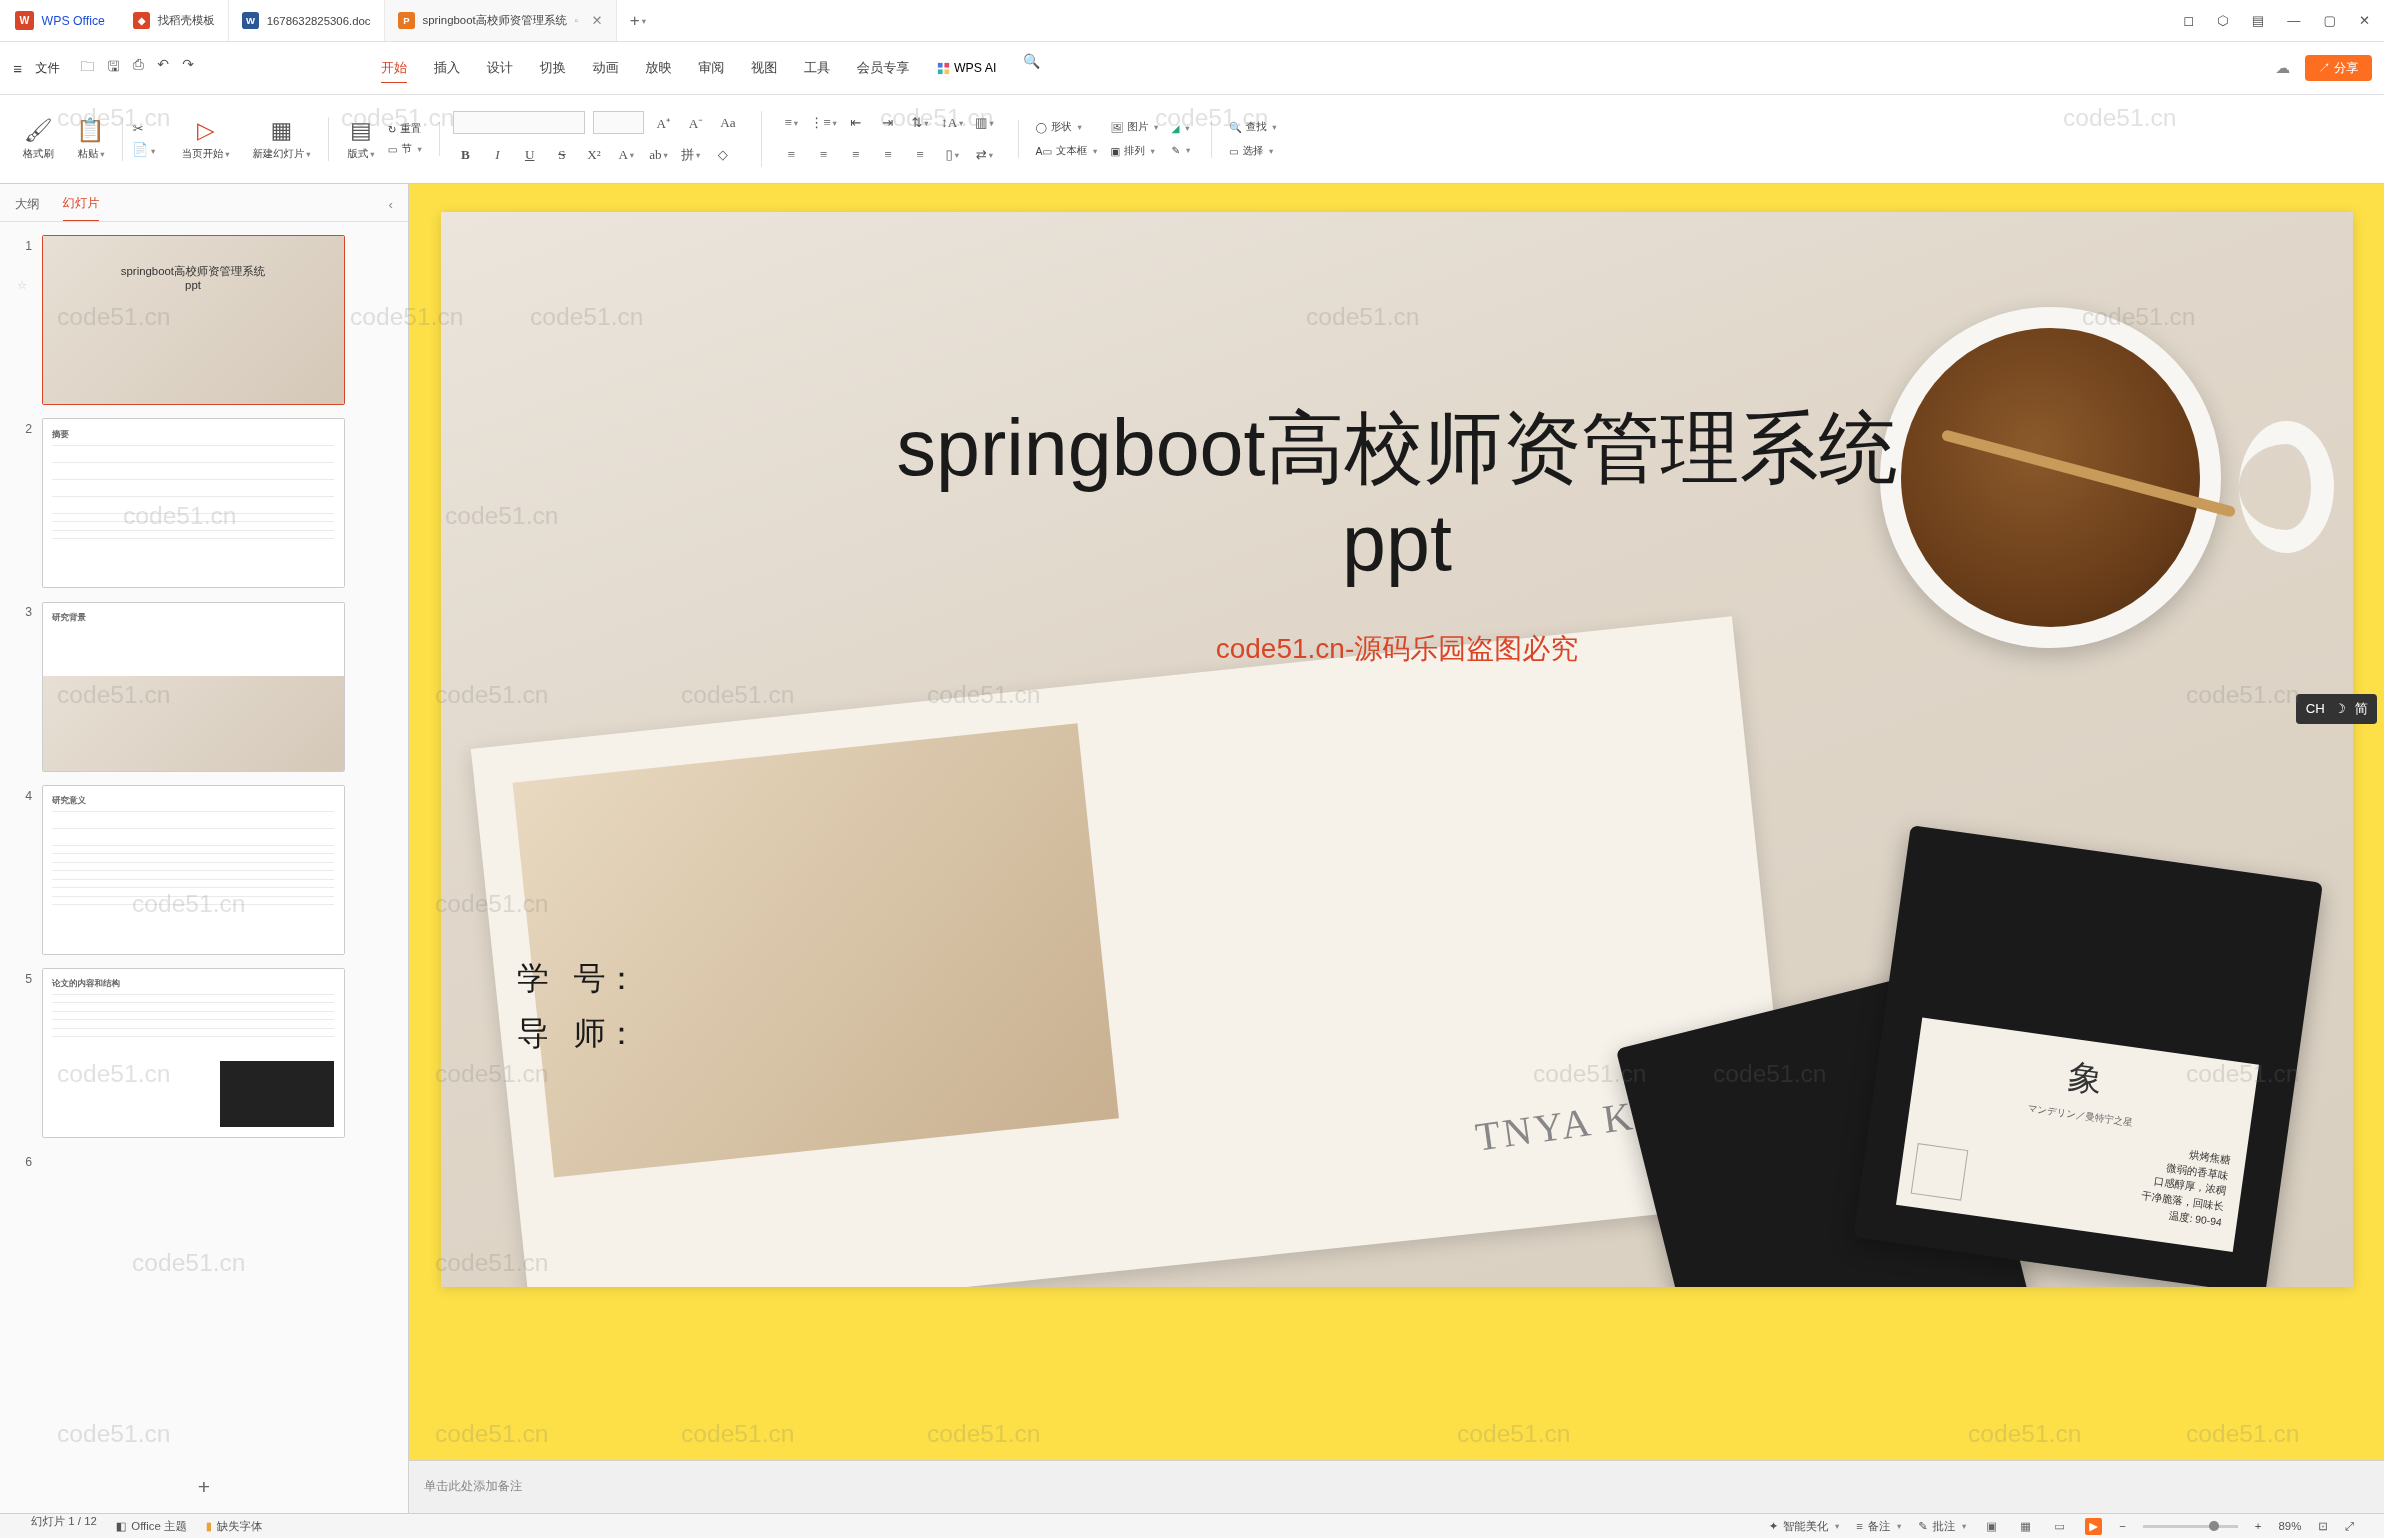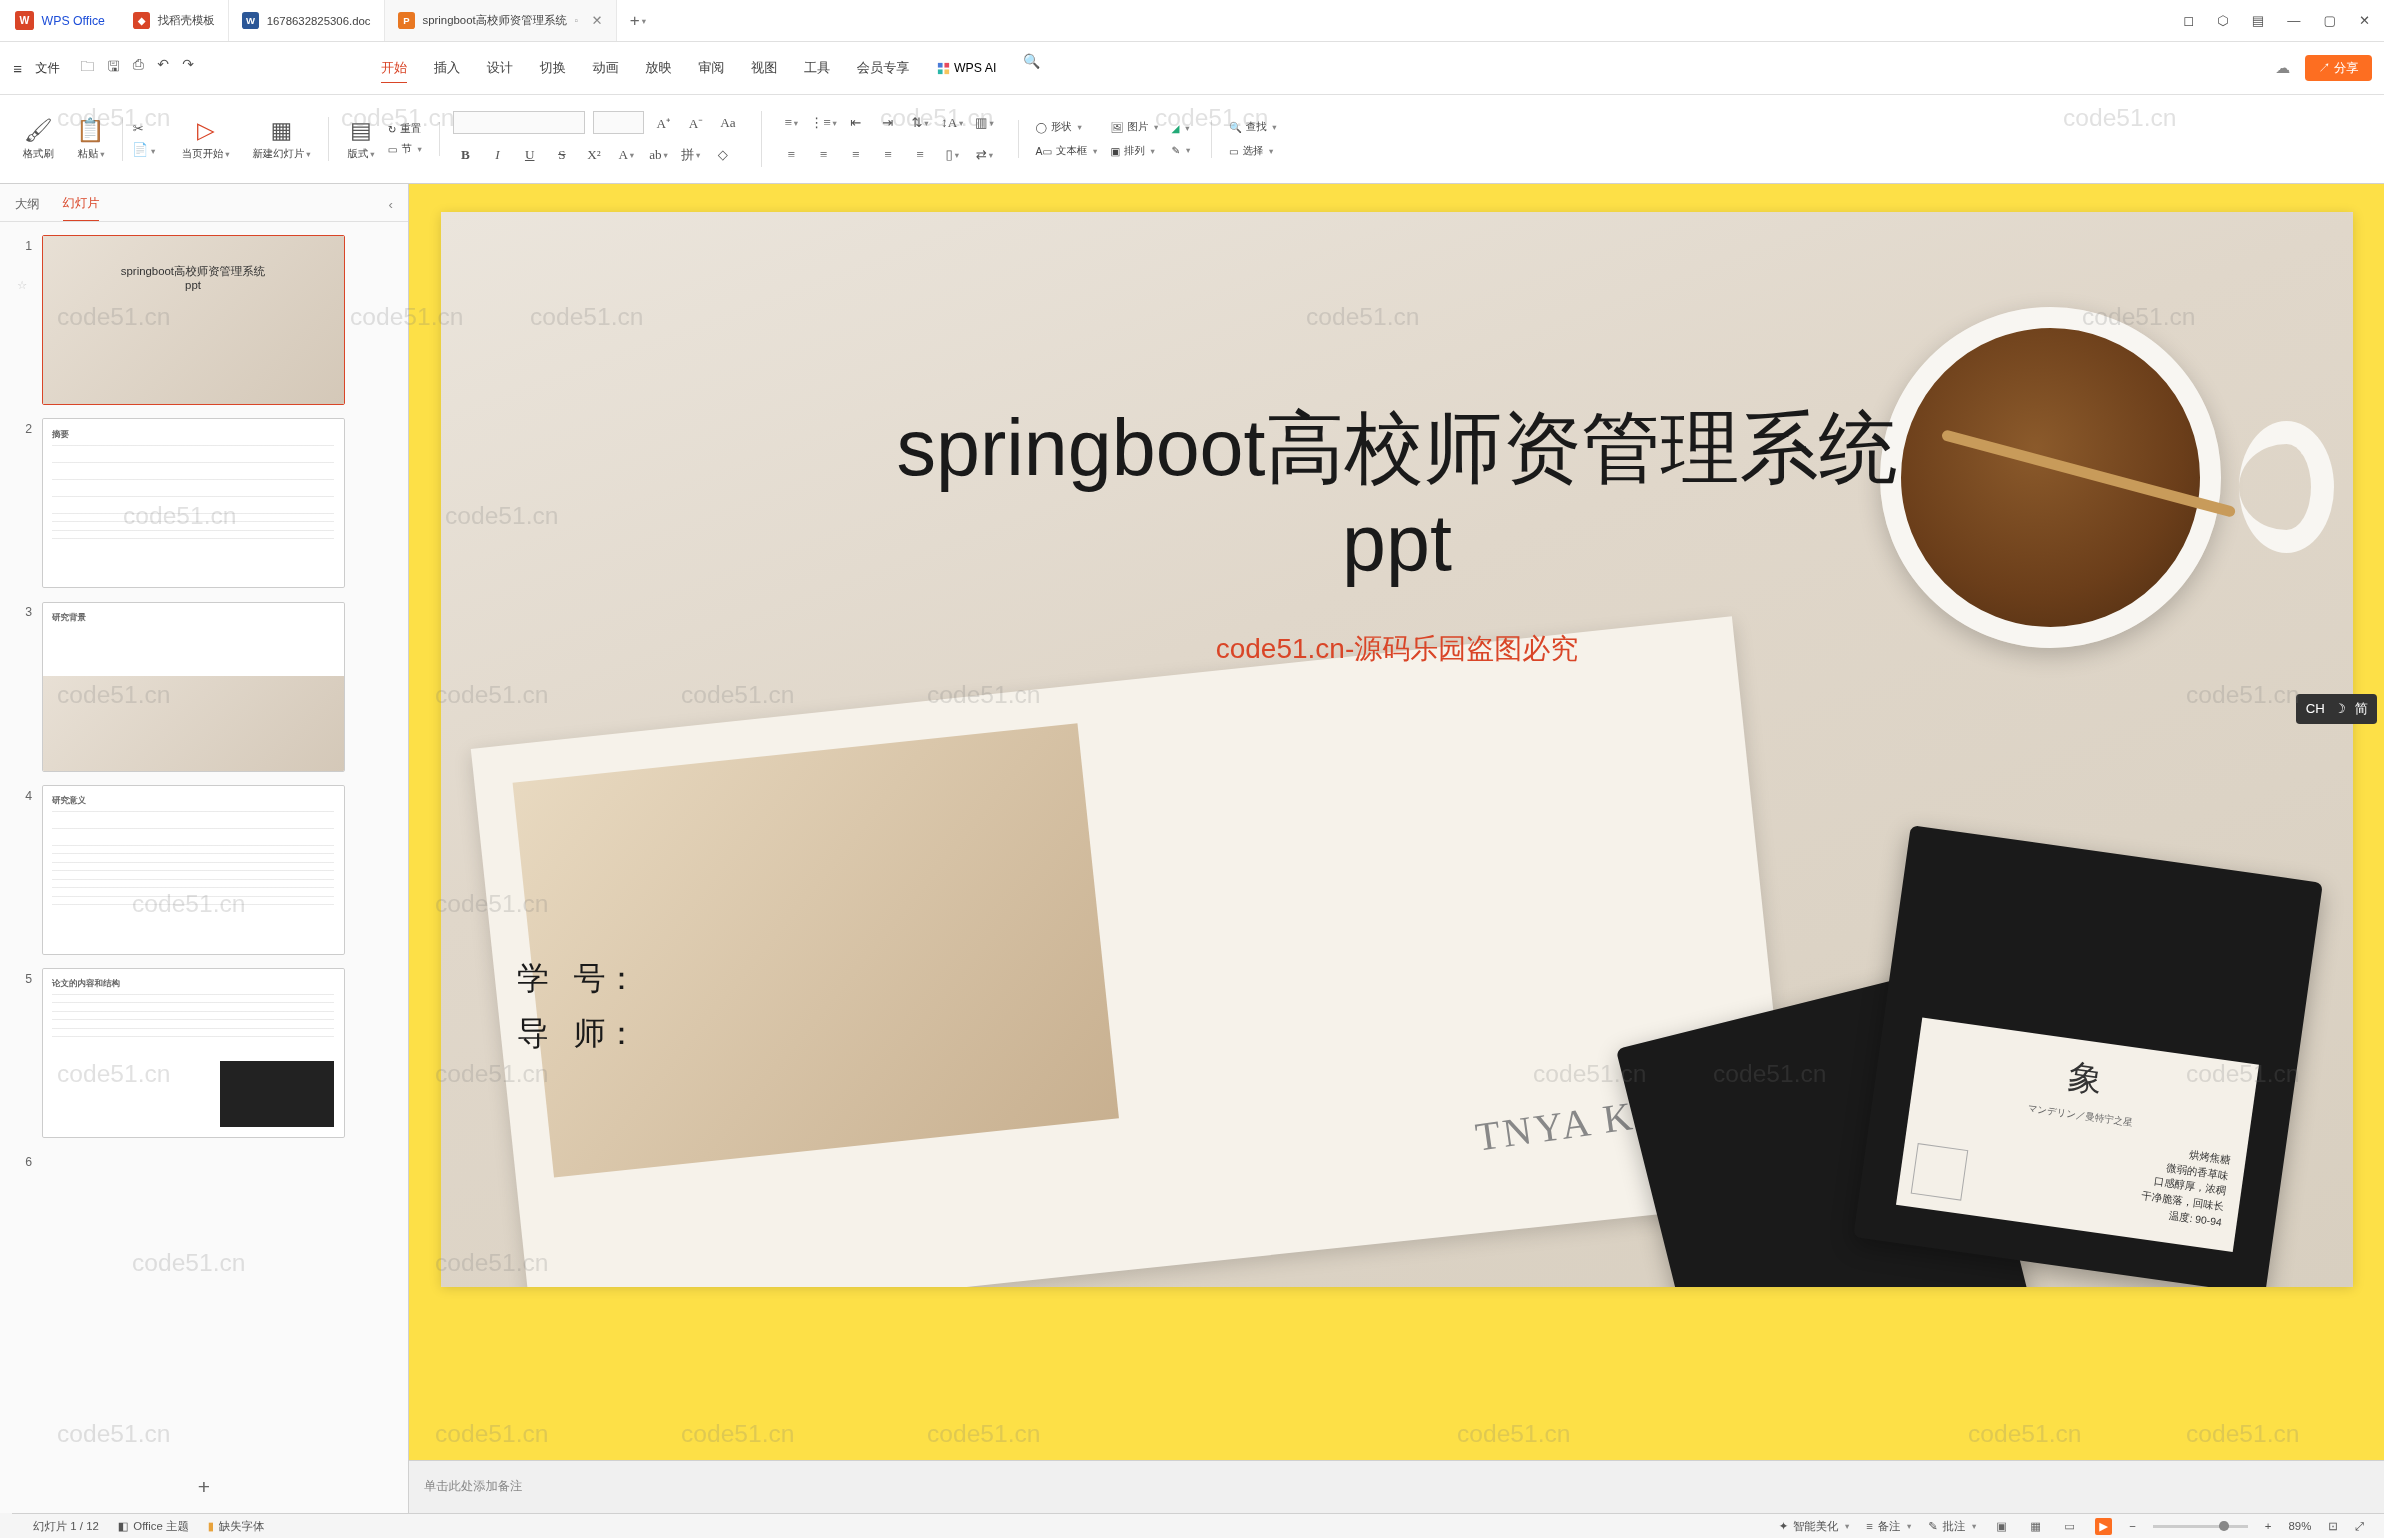--- a/index.html
+++ b/index.html
@@ -103,21 +103,21 @@
 
 .wm { position: absolute; color: rgba(120,120,120,0.22); font-size: 24.6px; pointer-events: none; }
 
 
 .ime { position: absolute; right: 7.6px; top: 40%; background: #333; color: #fff; padding: 5.7px 9.5px; border-radius: 3.8px; font-size: 13.2px; display: flex; gap: 9px; align-items: center; }
 
 
 .notes-bar { height: 53px; background: #f0f0f0; border-top: 0.9px solid #d0d0d0; display: flex; align-items: center; padding: 0 15px; font-size: 12.3px; color: #888; }
 
 
-.statusbar { height: 26.5px; background: #f5f5f5; border-top: 0.9px solid #d0d0d0; display: flex; align-items: center; padding: 0 21px; font-size: 11.4px; color: #555; gap: 19px; margin-left: 12px; }
+.statusbar { height: 26.5px; background: #f5f5f5; border-top: 0.9px solid #d0d0d0; display: flex; padding: 0 31px; font-size: 11.4px; color: #555; gap: 19px; }
 .status-right { margin-left: auto; display: flex; gap: 17px; align-items: center; }
 .status-item { display: flex; align-items: center; gap: 4.7px; }
 .view-btn { width: 17px; height: 17px; display: flex; align-items: center; justify-content: center; color: #666; }
 .view-btn.active { background: #fd6e21; color: #fff; border-radius: 1.9px; }
 .zoom-slider { width: 95px; height: 2.8px; background: #ccc; position: relative; }
 .zoom-thumb { position: absolute; width: 9.5px; height: 9.5px; background: #888; border-radius: 50%; top: -3.8px; left: 70%; }
 </style>
 </head>
 <body>
 

